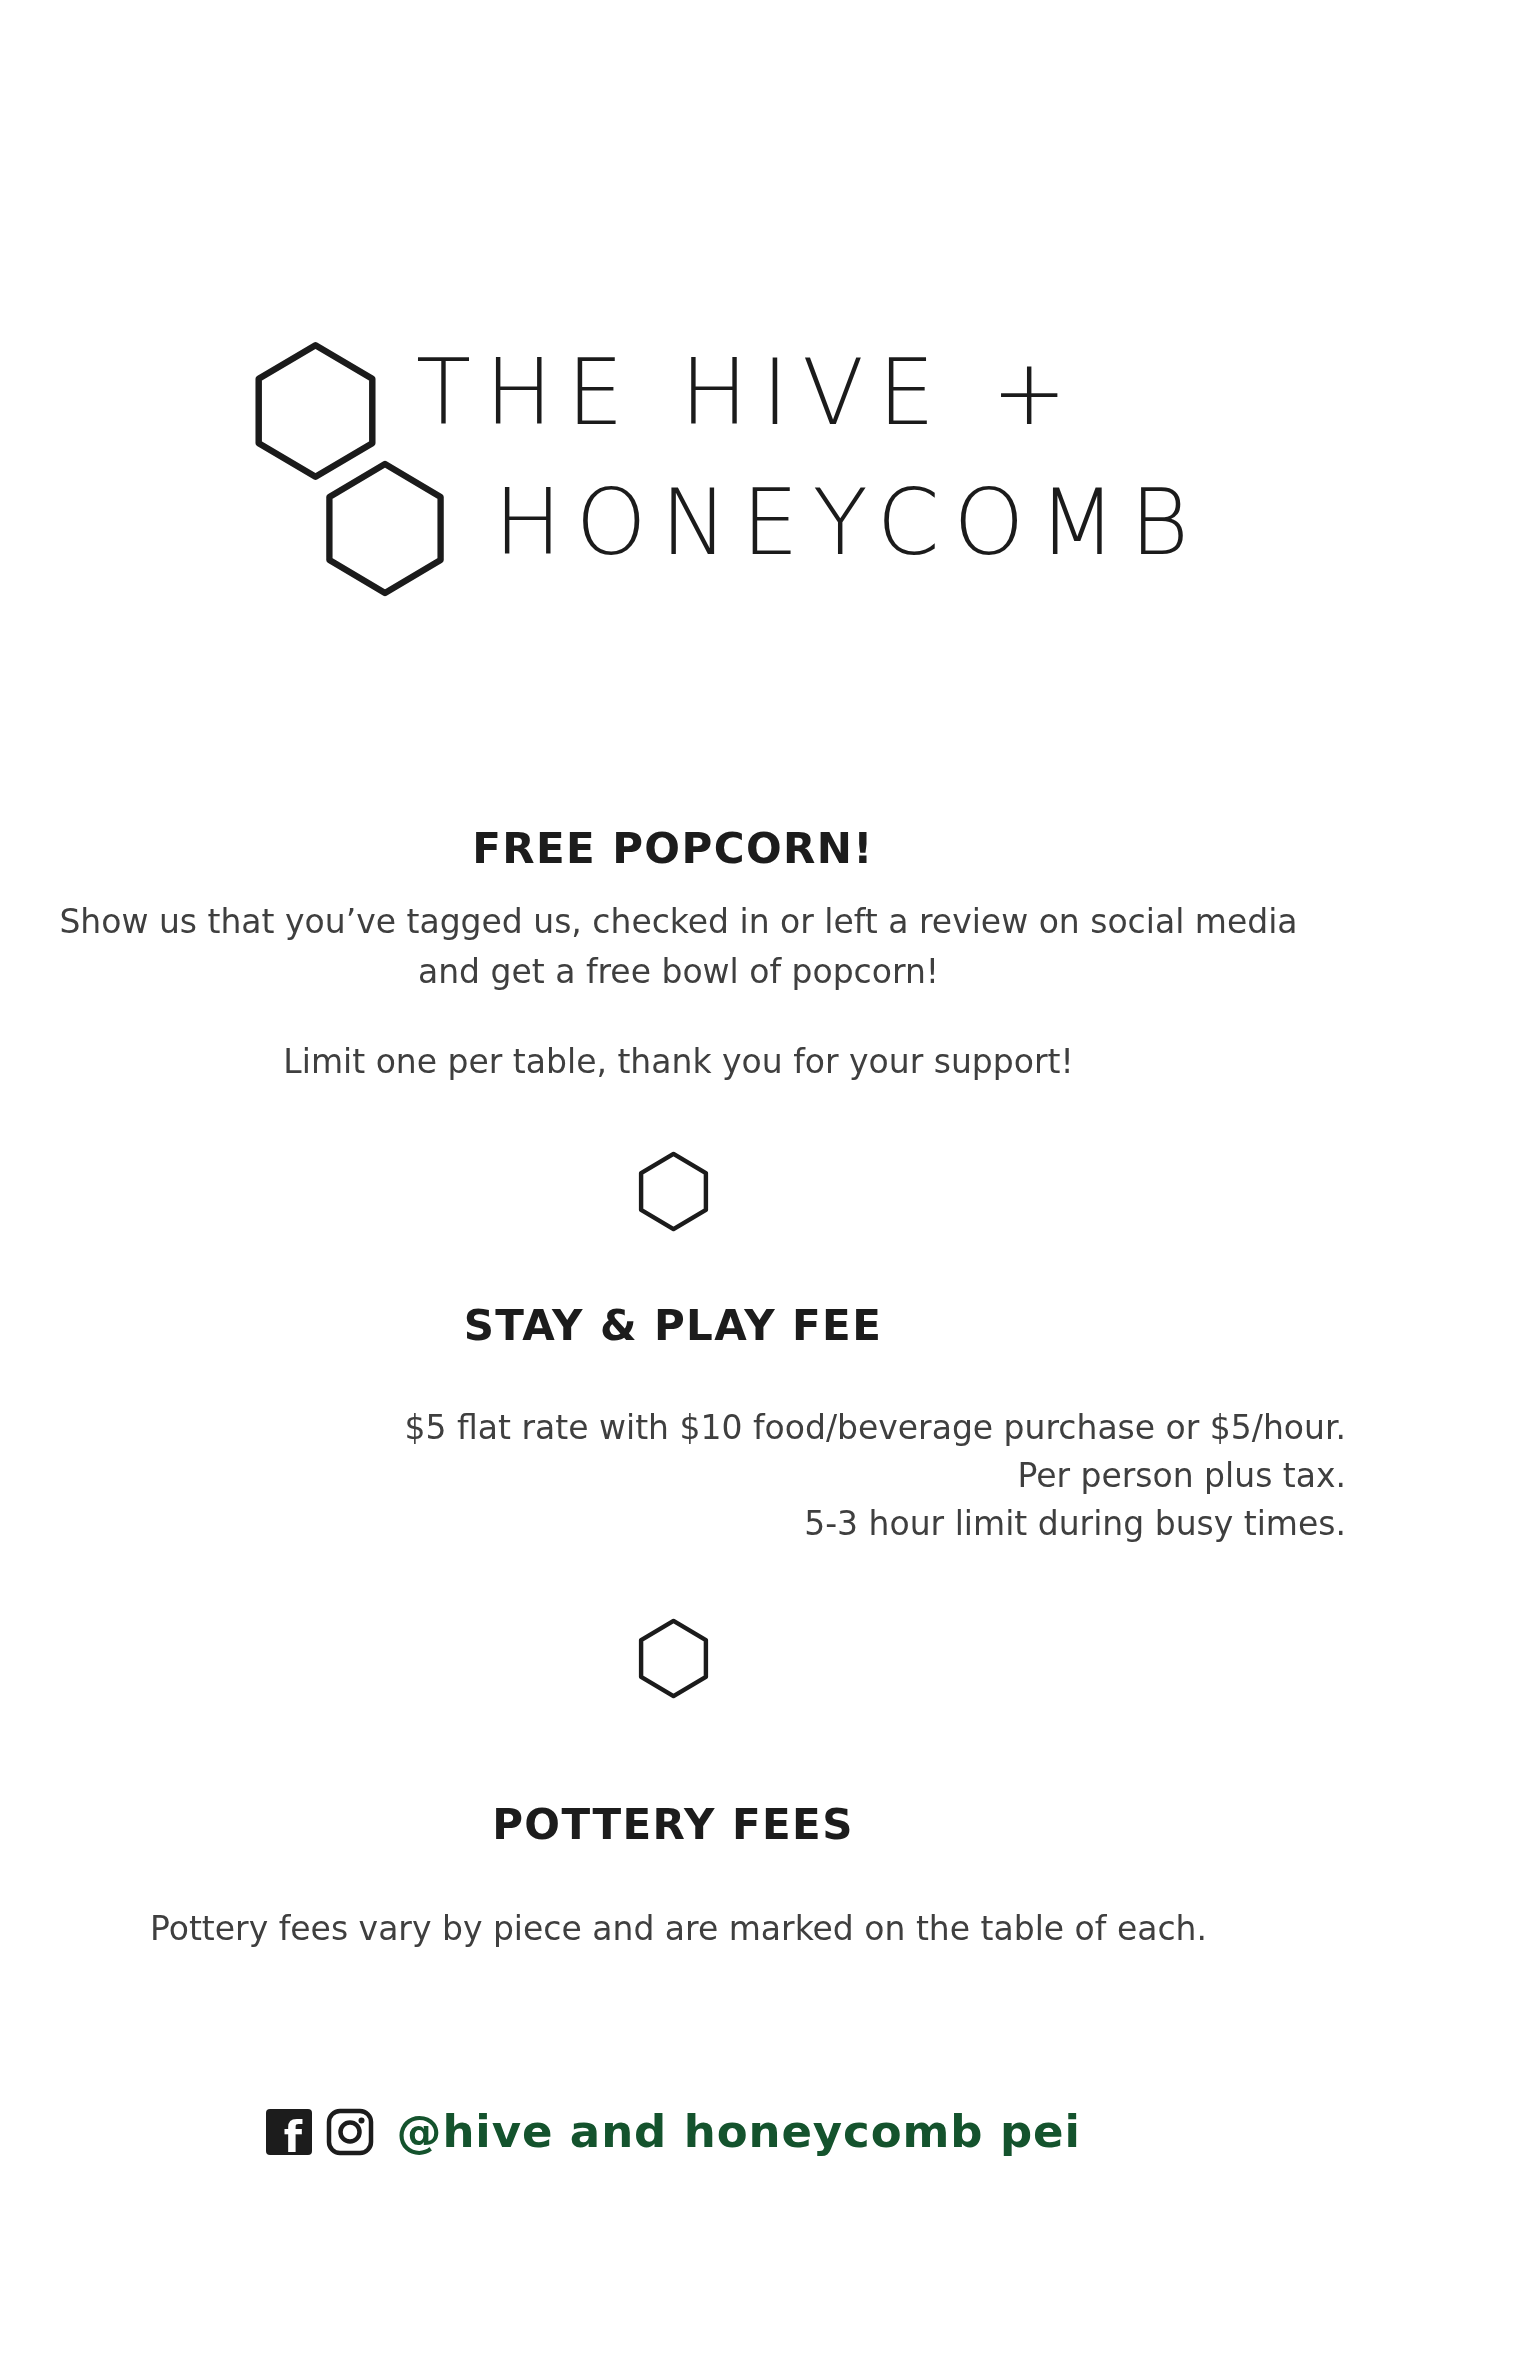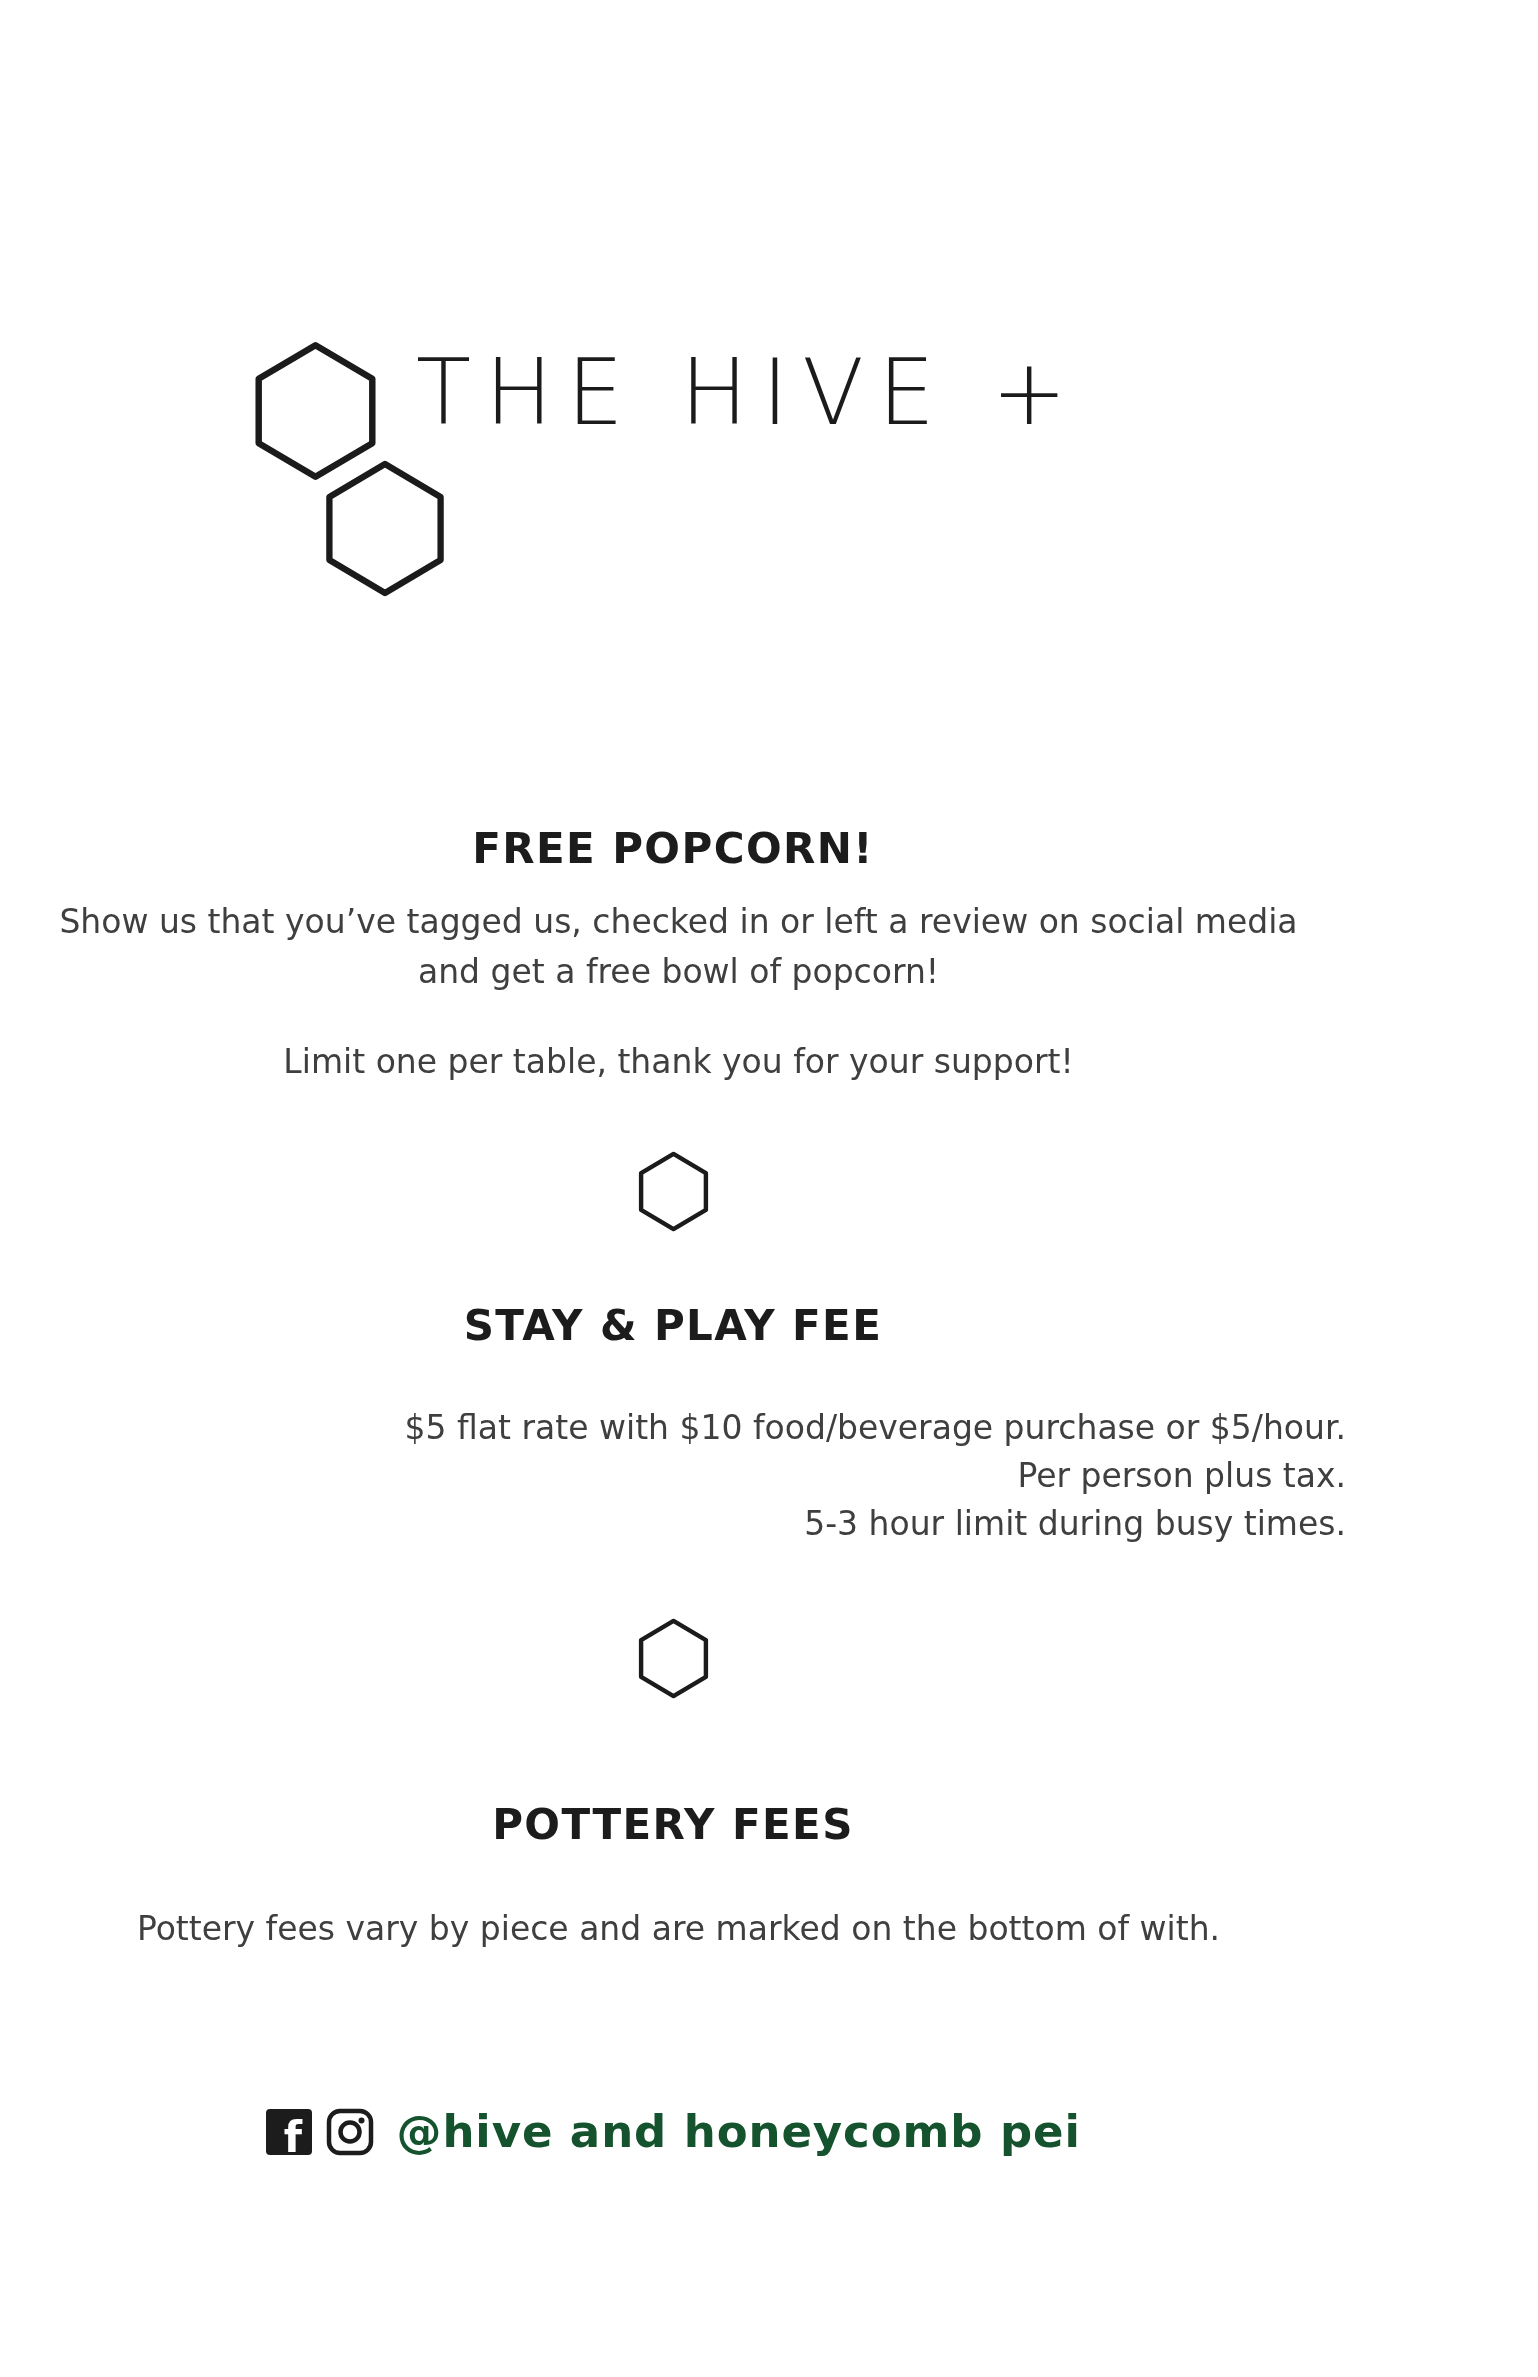--- a/index.html
+++ b/index.html
@@ -123,20 +123,21 @@
       <svg viewBox="0 0 100 110" width="100%" height="100%">
         <polygon points="50,4 94,30 94,80 50,106 6,80 6,30" fill="none" stroke="#1b1b1b" stroke-width="5" stroke-linejoin="round"></polygon>
       </svg>
     </span>
     <span class="logo-hex-2">
       <svg viewBox="0 0 100 110" width="100%" height="100%">
         <polygon points="50,4 94,30 94,80 50,106 6,80 6,30" fill="none" stroke="#1b1b1b" stroke-width="5" stroke-linejoin="round"></polygon>
       </svg>
     </span>
     <div class="logo-line logo-line-1">THE HIVE +</div>
+    <div class="logo-line logo-line-2">HONEYCOMB</div>
   </div>
 
   <div class="centered section-heading heading-popcorn">FREE POPCORN!</div>
   <div class="centered body-text para-popcorn-1">
     <div class="body-line">Show us that you’ve tagged us, checked in or left a review on social media</div>
     <div class="body-line">and get a free bowl of popcorn!</div>
   </div>
   <div class="centered body-text para-popcorn-2">Limit one per table, thank you for your support!</div>
 
   <div class="centered divider-1">
@@ -157,21 +158,21 @@
   <div class="centered divider-2">
     <span class="hex-divider">
       <svg viewBox="0 0 100 110" width="100%" height="100%">
         <polygon points="50,4 94,30 94,80 50,106 6,80 6,30" fill="none" stroke="#1b1b1b" stroke-width="6" stroke-linejoin="round"></polygon>
       </svg>
     </span>
   </div>
 
   <div class="centered section-heading heading-pottery">POTTERY FEES</div>
   <div class="centered body-text para-pottery">
-    <div class="body-line">Pottery fees vary by piece and are marked on the bottom of with.</div>
+    <div class="body-line">Pottery fees vary by piece and are marked on the table of each.</div>
   </div>
 
   <div class="footer">
     <span class="social-icon">
       <svg viewBox="0 0 48 48" width="100%" height="100%">
         <rect x="1" y="1" width="46" height="46" rx="4" fill="#1c1c1c"></rect>
         <text x="28" y="44" font-size="42" font-weight="bold" fill="#ffffff" text-anchor="middle" font-family="DejaVu Sans, sans-serif">f</text>
       </svg>
     </span>
     <span class="social-icon">

